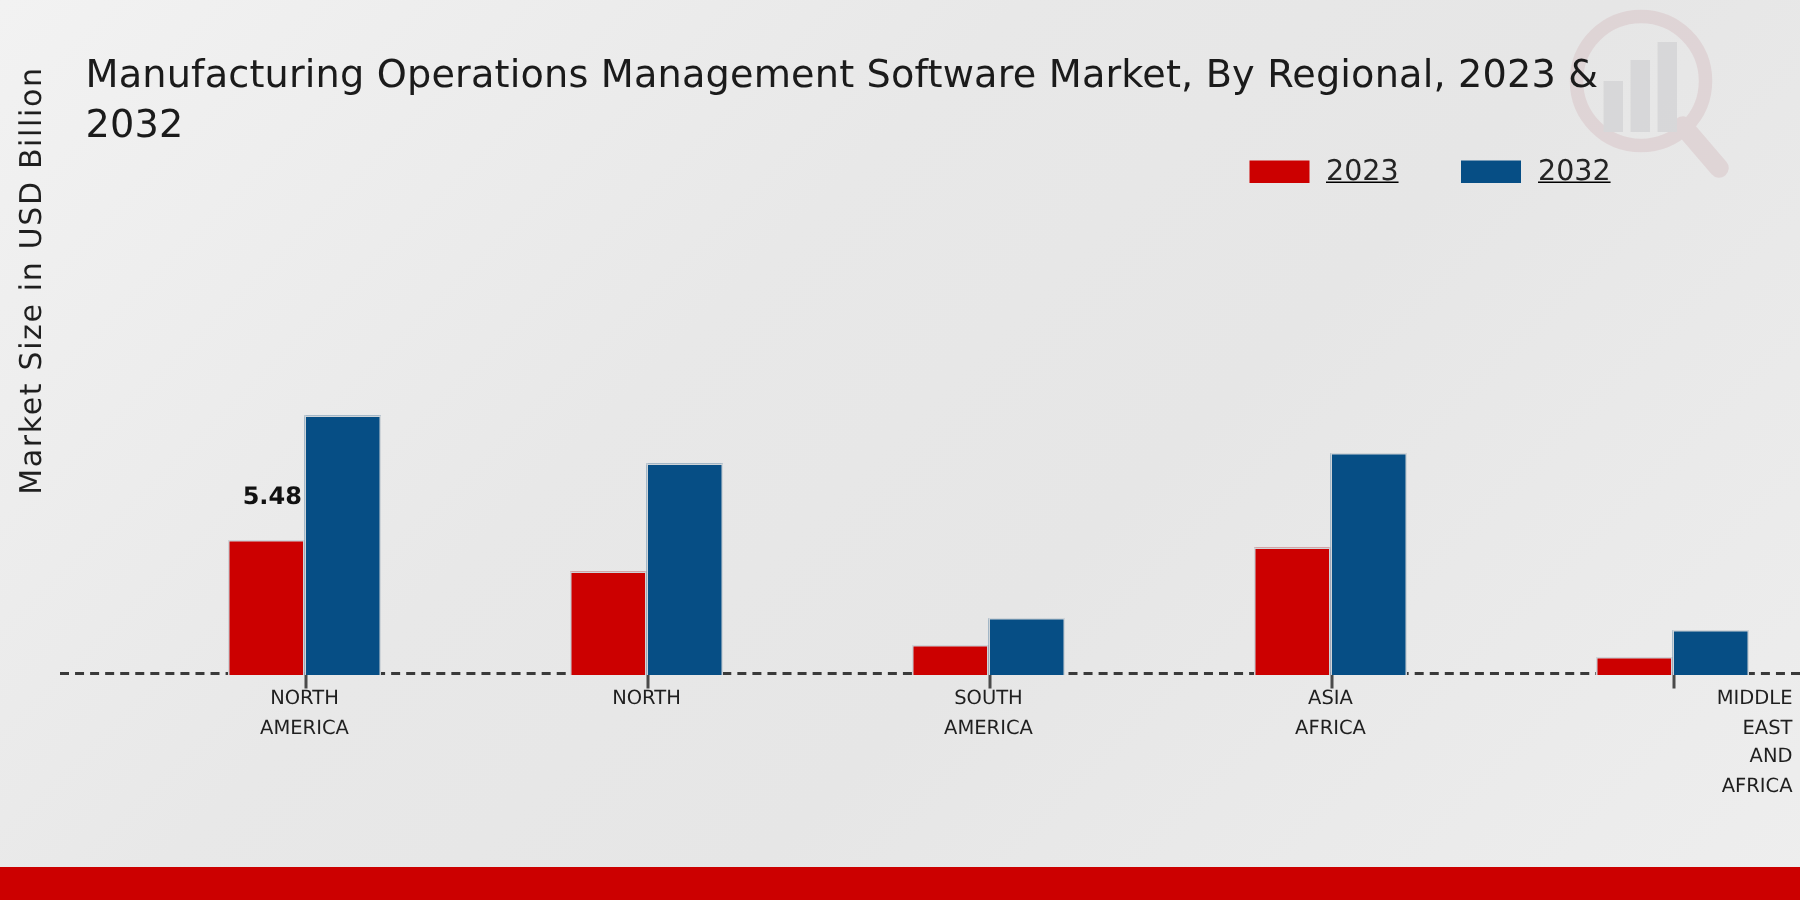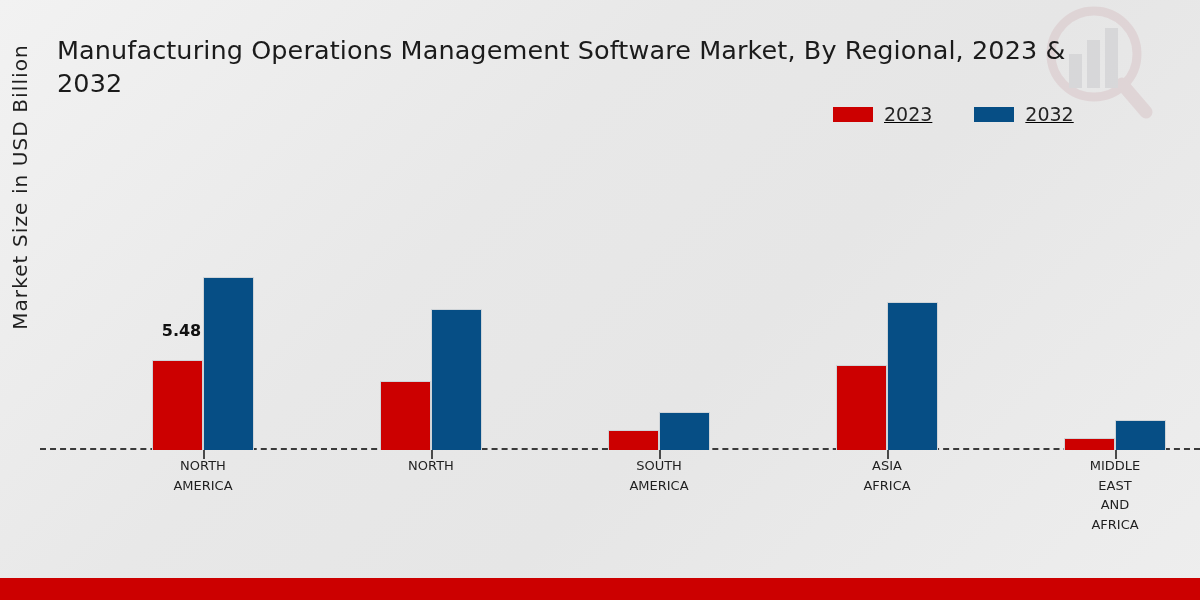--- a/index.html
+++ b/index.html
@@ -234,21 +234,21 @@
       <div class="cat-label" style="left:11px;width:160px;">ASIA
 AFRICA</div>
     </div>
 
     <div class="group" style="left:984px;width:160px;">
       <div class="bars" style="left:40px;">
         <div class="bar" style="width:51px;height:12px;background:#cc0000"></div>
         <div class="bar" style="width:51px;height:30px;background:#064e85"></div>
       </div>
       <div class="tick" style="left:91px;"></div>
-      <div class="cat-label" style="left:11px;width:160px;">MIDDLE
+      <div class="cat-label" style="left:11px;width:160px;text-align:right;">MIDDLE
 EAST
 AND
 AFRICA</div>
     </div>
   </div>
 
   <div id="bottom-stripe"></div>
 </div>
 
 </body></html>

